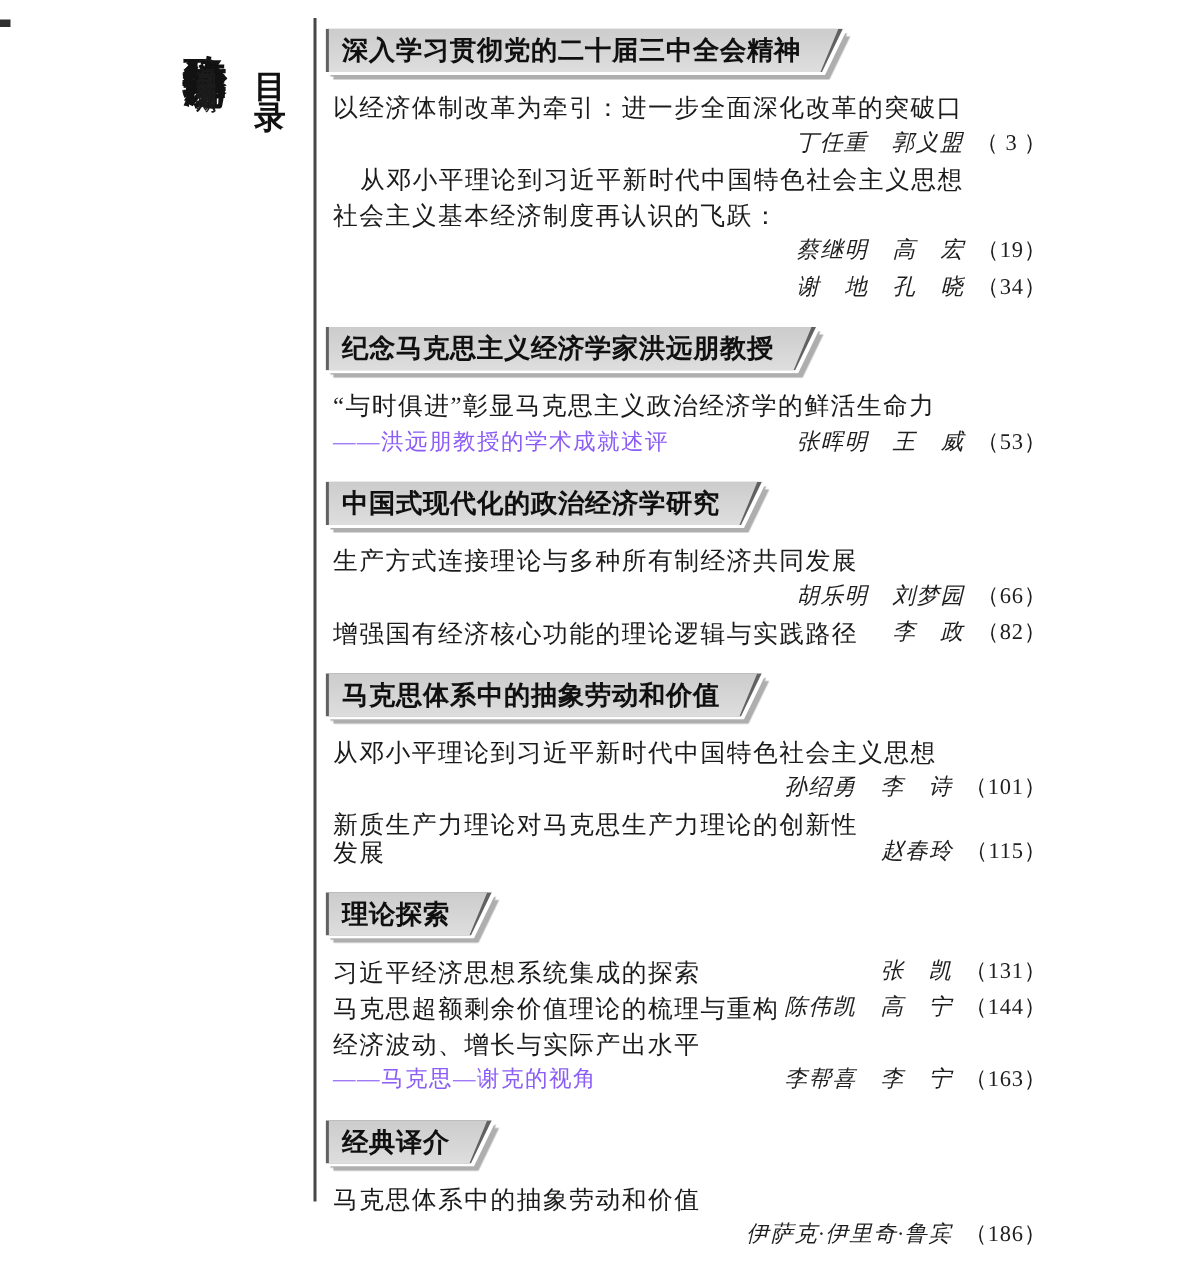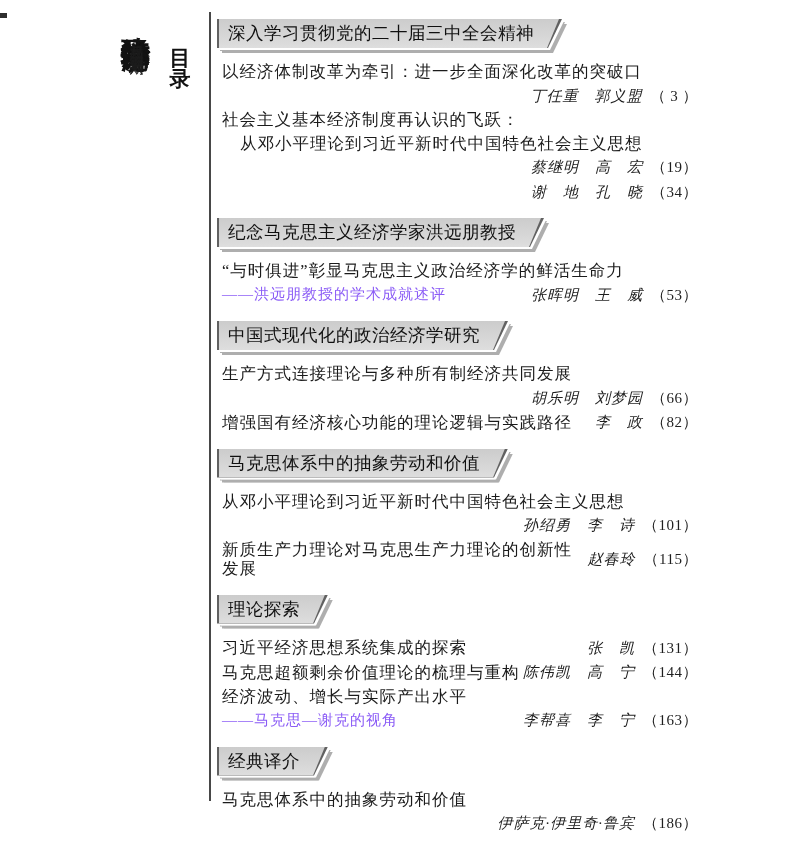--- a/index.html
+++ b/index.html
@@ -45,26 +45,26 @@
   .sec-box{
     clip-path:polygon(0 0,100% 0,calc(100% - 14px) 100%,0 100%);
     background:#616161;
   }
   .sec-inner{
     clip-path:polygon(0 0,calc(100% - 1px) 0,calc(100% - 13px) 100%,0 100%);
     margin:2px;
     background:linear-gradient(180deg,#cccccc,#dedede);
     padding:4px 26px 4px 9px;
     font-family:"Liberation Sans","DejaVu Sans",sans-serif;
-    font-weight:normal;font-size:17.5px;letter-spacing:0.5px;color:#101010;
+    font-weight:bold;font-size:17.5px;letter-spacing:0.5px;color:#101010;
     line-height:21px;white-space:nowrap;
   }
   
   .row{
-    display:flex;justify-content:space-between;align-items:center;
+    display:flex;justify-content:space-between;align-items:flex-end;
     line-height:19.5px;margin:0 0 4px 4px;
   }
   .t{font-size:16.5px;letter-spacing:1px;}
   .t.indent{padding-left:18px;}
   .t.dash{font-size:15px;letter-spacing:1px;color:#8b5cf6;}
   .r{white-space:nowrap;}
   .auth{font-style:italic;font-size:15px;letter-spacing:1px;color:#1e1e1e;}
   .pg{font-size:15px;letter-spacing:0.5px;margin-left:8px;color:#1e1e1e;}
 </style>
 </head>
@@ -91,25 +91,25 @@
     </div>
     <div class="row">
       <span class="t">以经济体制改革为牵引：进一步全面深化改革的突破口</span>
       <span class="r"></span>
     </div>
     <div class="row">
       <span class="t"></span>
       <span class="r"><span class="auth">丁任重　郭义盟</span><span class="pg">（ 3 ）</span></span>
     </div>
     <div class="row">
+      <span class="t indent">从邓小平理论到习近平新时代中国特色社会主义思想</span>
+      <span class="r"></span>
+    </div>
+    <div class="row">
       <span class="t">社会主义基本经济制度再认识的飞跃：</span>
-      <span class="r"></span>
-    </div>
-    <div class="row">
-      <span class="t indent">从邓小平理论到习近平新时代中国特色社会主义思想</span>
       <span class="r"></span>
     </div>
     <div class="row">
       <span class="t"></span>
       <span class="r"><span class="auth">蔡继明　高　宏</span><span class="pg">（19）</span></span>
     </div>
     <div class="row">
       <span class="t"></span>
       <span class="r"><span class="auth">谢　地　孔　晓</span><span class="pg">（34）</span></span>
     </div>

